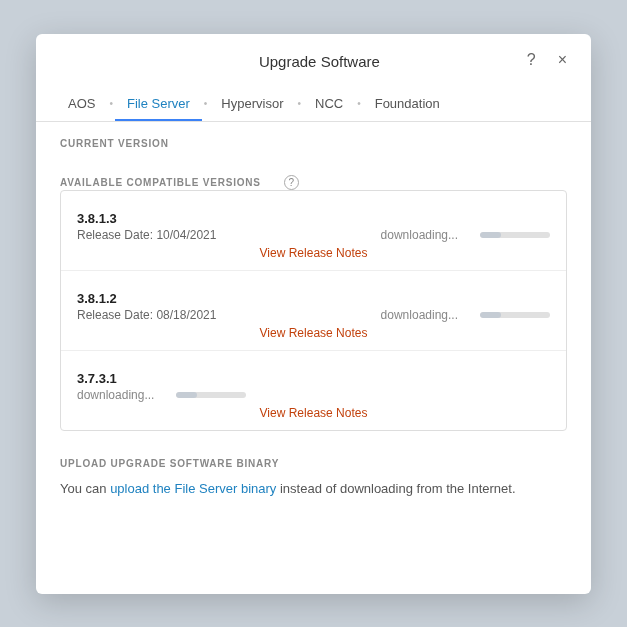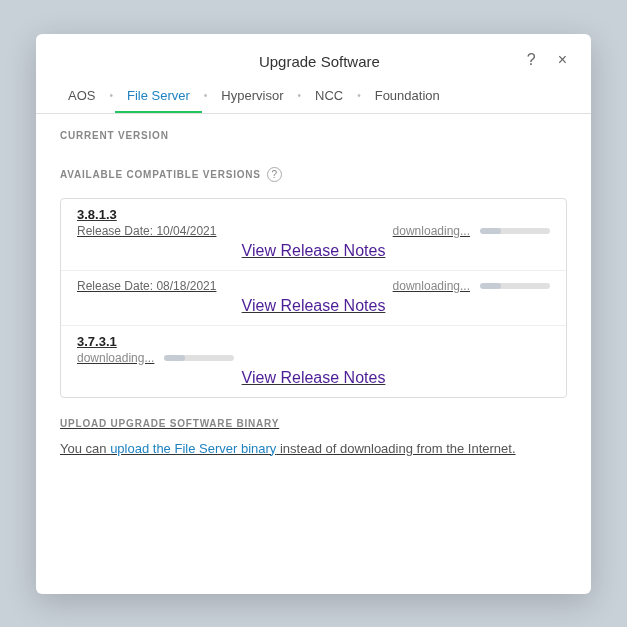--- a/index.html
+++ b/index.html
@@ -49,38 +49,38 @@
       font-size: 16px;
       padding: 2px 4px;
       line-height: 1;
     }
     .spacer-left { width: 60px; }
     .tabs {
       display: flex;
       align-items: center;
       padding: 0 20px;
       border-bottom: 1px solid #e0e0e0;
-      margin-top: 10px;
+      margin-top: 18px;
       gap: 0;
     }
     .tab {
       padding: 8px 12px;
       font-size: 13px;
       color: #555;
       cursor: pointer;
       border-bottom: 2px solid transparent;
       white-space: nowrap;
       background: none;
       border-top: none;
       border-left: none;
       border-right: none;
     }
     .tab.active {
       color: #1f82c0;
-      border-bottom: 2px solid #22c55e;
+      border-bottom: 2px solid #3b82f6;
     }
     .tab-dot {
       color: #bbb;
       font-size: 10px;
       padding: 0 2px;
       line-height: 1;
     }
     .dialog-body {
       padding: 16px 24px 20px 24px;
       flex: 1;
@@ -91,22 +91,22 @@
       font-size: 10px;
       font-weight: 600;
       color: #888;
       letter-spacing: 0.08em;
       text-transform: uppercase;
       margin-bottom: 10px;
     }
     .available-header {
       display: flex;
       align-items: center;
-      gap: 6px;
-      margin-bottom: 16px;
+      gap: 23px;
+      margin-bottom: 0;
     }
     .available-header .section-label { margin-bottom: 0; }
     .info-icon {
       width: 15px;
       height: 15px;
       border-radius: 50%;
       border: 1px solid #aaa;
       display: inline-flex;
       align-items: center;
       justify-content: center;
@@ -114,26 +114,25 @@
       color: #888;
       cursor: pointer;
     }
     .versions-box {
       border: 1px solid #ddd;
       border-radius: 4px;
       overflow: hidden;
       margin-bottom: 20px;
     }
     .version-row {
-      padding: 8px 16px 10px 16px;
+      padding: 20px 16px 10px 16px;
       border-bottom: 1px solid #eee;
       display: flex;
       flex-direction: column;
       gap: 2px;
-      text-decoration: underline;
     }
     .version-row:last-child { border-bottom: none; }
     .version-top {
       display: flex;
       align-items: center;
       justify-content: space-between;
     }
     .version-number {
       font-size: 13px;
       font-weight: 700;
@@ -146,48 +145,47 @@
     }
     .release-date {
       font-size: 12px;
       color: #666;
     }
     .download-status {
       font-size: 12px;
       color: #888;
       display: flex;
       align-items: center;
-      gap: 10px;
+      gap: 22px;
     }
     .progress-bar-wrap {
       width: 70px;
       height: 6px;
       background: #e0e0e0;
       border-radius: 3px;
       overflow: hidden;
     }
     .progress-bar-fill {
       height: 100%;
       background: #c5ccd4;
       border-radius: 3px;
     }
     .view-notes {
-      font-size: 16px;
-      color: #4c1d95;
+      font-size: 12px;
+      color: #c2410c;
       text-decoration: none;
       cursor: pointer;
       background: none;
       border: none;
       padding: 0;
       margin-top: 2px;
       display: inline-block;
     }
     .upload-section {
-      margin-top: 0;
-      text-decoration: underline;
+      margin-top: 7px;
     }
     .upload-text {
       font-size: 13px;
       color: #555;
       line-height: 1.5;
     }
     .upload-link {
       color: #1f82c0;
       text-decoration: none;
       cursor: pointer;
@@ -244,20 +242,23 @@
             <span>downloading...</span>
             <div class="progress-bar-wrap">
               <div class="progress-bar-fill" style="width:30%"></div>
             </div>
           </div>
         </div>
         <button class="view-notes">View Release Notes</button>
       </div>
 
       <div class="version-row">
+        <div class="version-top">
+          <span class="version-number">3.8.1.2</span>
+        </div>
         <div class="version-meta">
           <span class="release-date">Release Date: 08/18/2021</span>
           <div class="download-status">
             <span>downloading...</span>
             <div class="progress-bar-wrap">
               <div class="progress-bar-fill" style="width:30%"></div>
             </div>
           </div>
         </div>
         <button class="view-notes">View Release Notes</button>

